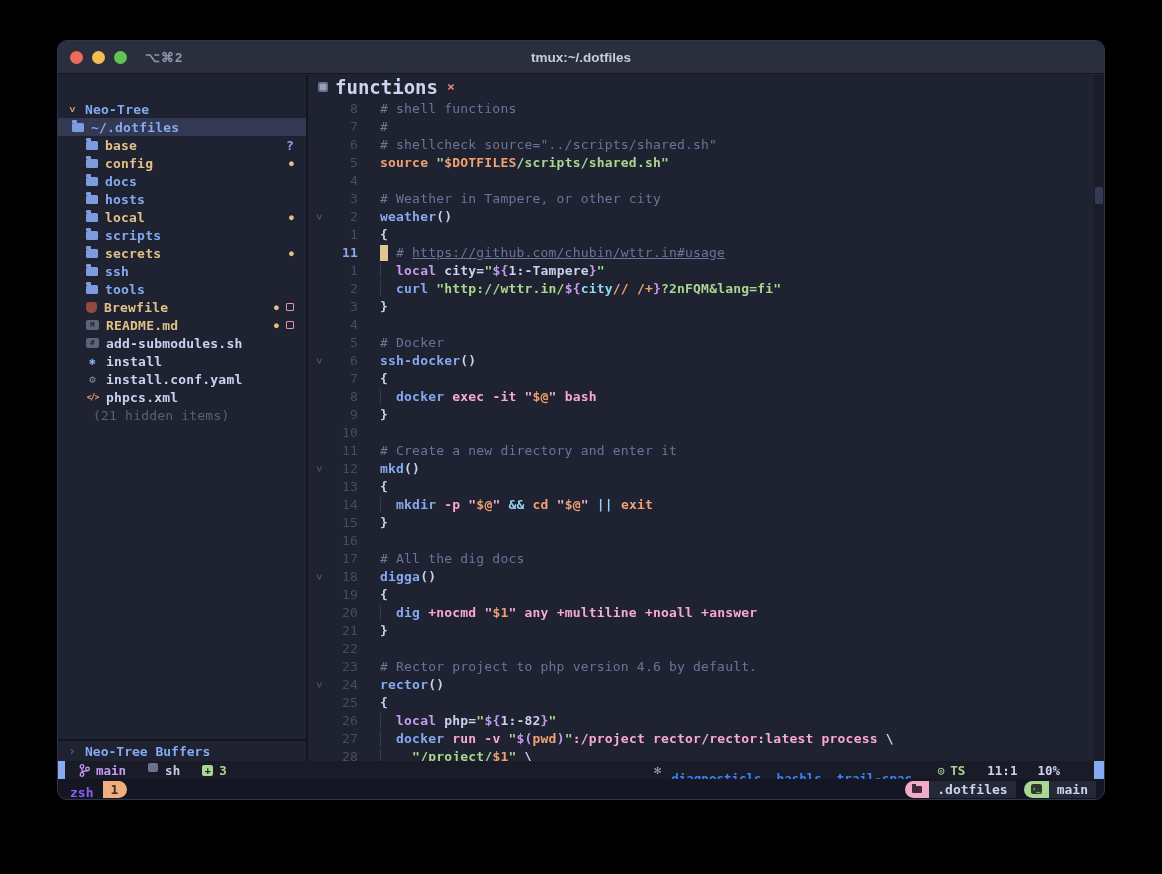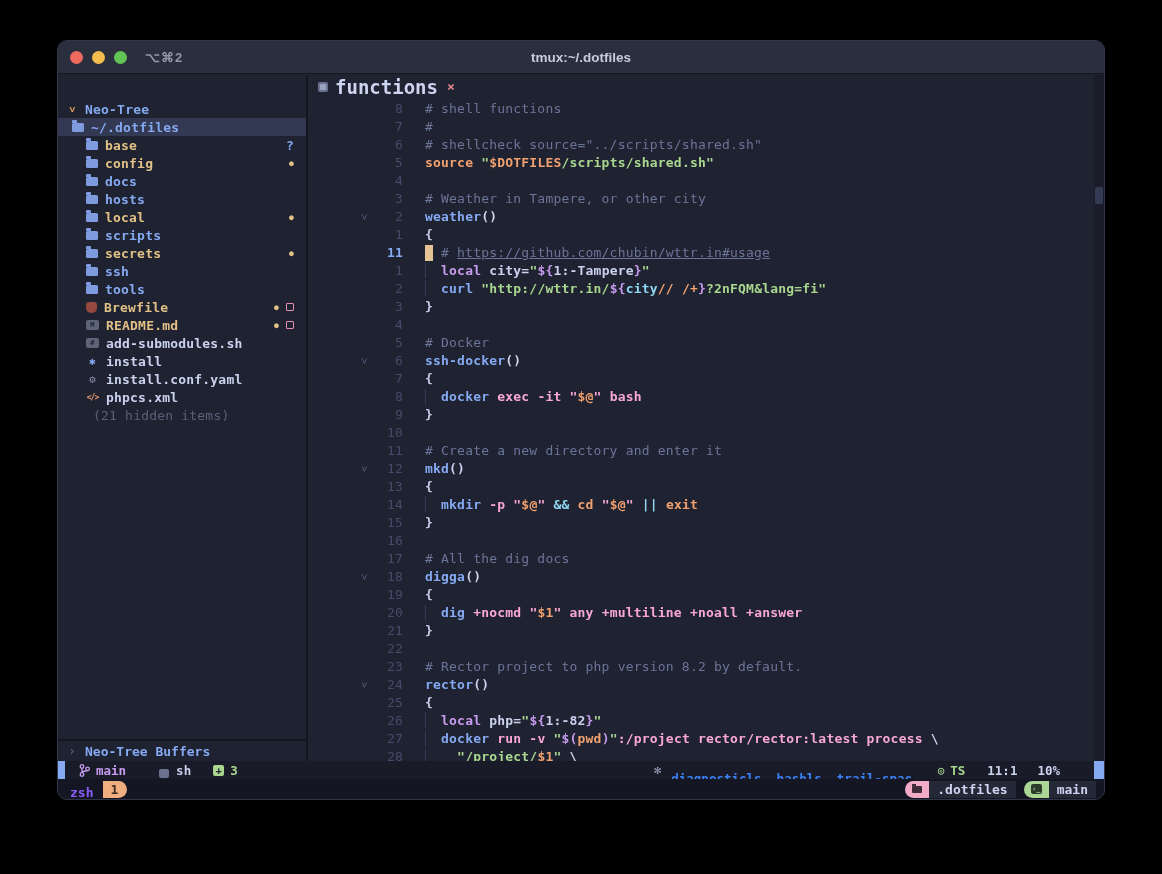--- a/index.html
+++ b/index.html
@@ -58,21 +58,21 @@
   
   #tabline{height:23px;display:flex;align-items:center;padding-left:10px;}
   #tab-functions{display:flex;align-items:center;gap:7px;}
   .tab-ic{width:10px;height:10px;background:#6b7290;border-radius:2px;position:relative;}
   .tab-ic::after{content:"";position:absolute;inset:2px;background:#9aa2bd;border-radius:1px;}
   #tab-label{color:#ccd4ef;font-weight:bold;font-size:19px;}
   #tab-close{color:#e8838f;font-weight:bold;font-size:13px;margin-left:2px;}
 
   
   #code{flex:1;padding-top:2px;font-size:13px;font-weight:bold;letter-spacing:.2px;overflow:hidden;}
-  .cl{height:18px;line-height:18px;position:relative;white-space:pre;margin-left:45px;}
+  .cl{height:18px;line-height:18px;position:relative;white-space:pre;}
   .gut{display:inline-block;width:50px;text-align:right;color:#454c6b;font-weight:normal;}
   .ln.cln{color:#85aaf2;font-weight:bold;}
   .fold-ch{position:absolute;left:8px;top:0;transform:rotate(90deg);color:#565d7e;font-size:10px;font-weight:normal;}
   .ct{display:inline-block;margin-left:22px;white-space:pre;}
   .gd{color:#373d58;}
   .cursor{display:inline-block;width:8px;background:#e3c492;height:16px;vertical-align:middle;margin-top:-2px;}
   .u{text-decoration:underline;}
   .c-cm{color:#6b7499;font-weight:normal;}
   .c-fg{color:#c9d2ee;}
   .c-bl{color:#85aaf2;text-align:center;}
@@ -84,21 +84,21 @@
 
   
   #scroll-strip{position:absolute;top:0;right:0;bottom:0;width:10px;background:#1a1d29;}
   #scroll-thumb{position:absolute;top:112px;right:1px;width:8px;height:17px;background:#333a54;border-radius:2px;}
 
   
   #statusline{position:absolute;left:0;right:0;bottom:20px;height:18px;background:#191c28;
     display:flex;align-items:center;font-size:12.5px;font-weight:bold;color:#c9d2ee;}
   #mode-bar{width:7px;height:18px;background:#85aaf2;}
   #git-seg{display:flex;align-items:center;gap:6px;color:#c79bf0;margin-left:14px;}
-  #ft-seg{display:flex;align-items:flex-end;gap:7px;margin-left:33px;color:#c3cce8;}
+  #ft-seg{display:flex;align-items:flex-start;gap:7px;margin-left:22px;color:#c3cce8;}
   .ft-ic{width:10px;height:9px;background:#6b7290;border-radius:2px;}
   #diff-seg{display:flex;align-items:center;gap:6px;margin-left:22px;color:#a9d78f;}
   .plus-ic{width:11px;height:11px;background:#a9d78f;color:#20232f;border-radius:2px;font-size:10px;line-height:11px;
     text-align:center;font-weight:bold;}
   #sl-right{margin-left:auto;display:flex;align-items:center;}
   .lsp-ic{color:#9aa2bd;font-size:12px;margin-right:10px;}
   #lsp-names{color:#3b82f6;margin-top:16px;}
   #ts-seg{display:flex;align-items:center;gap:6px;color:#a9d78f;margin-left:18px;}
   .ts-ic{font-size:11px;}
   #pos{margin-left:22px;color:#ccd4ef;}
@@ -275,21 +275,21 @@
           <div class="cl"><span class="gut"><span class="ln">13</span></span><span class="ct"><span class="c-fg">{</span></span></div>
           <div class="cl"><span class="gut"><span class="ln">14</span></span><span class="ct"><span class="gd">▏</span> <span class="c-bl">mkdir</span><span class="c-fg"> </span><span class="c-sa">-p </span><span class="c-sa">"</span><span class="c-or">$@</span><span class="c-sa">"</span><span class="c-fg"> </span><span class="c-cy">&amp;&amp;</span><span class="c-fg"> </span><span class="c-or">cd</span><span class="c-fg"> </span><span class="c-sa">"</span><span class="c-or">$@</span><span class="c-sa">"</span><span class="c-fg"> </span><span class="c-cy">||</span><span class="c-fg"> </span><span class="c-or">exit</span></span></div>
           <div class="cl"><span class="gut"><span class="ln">15</span></span><span class="ct"><span class="c-fg">}</span></span></div>
           <div class="cl"><span class="gut"><span class="ln">16</span></span><span class="ct"></span></div>
           <div class="cl"><span class="gut"><span class="ln">17</span></span><span class="ct"><span class="c-cm"># All the dig docs</span></span></div>
           <div class="cl"><span class="fold-ch">&gt;</span><span class="gut"><span class="ln">18</span></span><span class="ct"><span class="c-bl">digga</span><span class="c-fg">()</span></span></div>
           <div class="cl"><span class="gut"><span class="ln">19</span></span><span class="ct"><span class="c-fg">{</span></span></div>
           <div class="cl"><span class="gut"><span class="ln">20</span></span><span class="ct"><span class="gd">▏</span> <span class="c-bl">dig</span><span class="c-fg"> </span><span class="c-sa">+nocmd </span><span class="c-sa">"</span><span class="c-or">$1</span><span class="c-sa">"</span><span class="c-sa"> any +multiline +noall +answer</span></span></div>
           <div class="cl"><span class="gut"><span class="ln">21</span></span><span class="ct"><span class="c-fg">}</span></span></div>
           <div class="cl"><span class="gut"><span class="ln">22</span></span><span class="ct"></span></div>
-          <div class="cl"><span class="gut"><span class="ln">23</span></span><span class="ct"><span class="c-cm"># Rector project to php version 8.2 by default.</span></span></div>
+          <div class="cl"><span class="gut"><span class="ln">23</span></span><span class="ct"><span class="c-cm"># Rector project to php version 4.6 by default.</span></span></div>
           <div class="cl"><span class="fold-ch">&gt;</span><span class="gut"><span class="ln">24</span></span><span class="ct"><span class="c-bl">rector</span><span class="c-fg">()</span></span></div>
           <div class="cl"><span class="gut"><span class="ln">25</span></span><span class="ct"><span class="c-fg">{</span></span></div>
           <div class="cl"><span class="gut"><span class="ln">26</span></span><span class="ct"><span class="gd">▏</span> <span class="c-pu">local</span><span class="c-fg"> php=</span><span class="c-gr">"</span><span class="c-pu">${</span><span class="c-fg">1:-82</span><span class="c-pu">}</span><span class="c-gr">"</span></span></div>
           <div class="cl"><span class="gut"><span class="ln">27</span></span><span class="ct"><span class="gd">▏</span> <span class="c-bl">docker</span><span class="c-fg"> </span><span class="c-sa">run -v </span><span class="c-gr">"</span><span class="c-pu">$(</span><span class="c-or">pwd</span><span class="c-pu">)</span><span class="c-gr">"</span><span class="c-sa">:/project rector/rector:latest process </span><span class="c-fg">\</span></span></div>
           <div class="cl"><span class="gut"><span class="ln">28</span></span><span class="ct"><span class="gd">▏</span> <span class="c-gr">  "/project/</span><span class="c-or">$1</span><span class="c-gr">" </span><span class="c-fg">\</span></span></div>
         </div>
       <div id="scroll-strip">
         <div id="scroll-thumb"></div>
       </div>
     </div>

